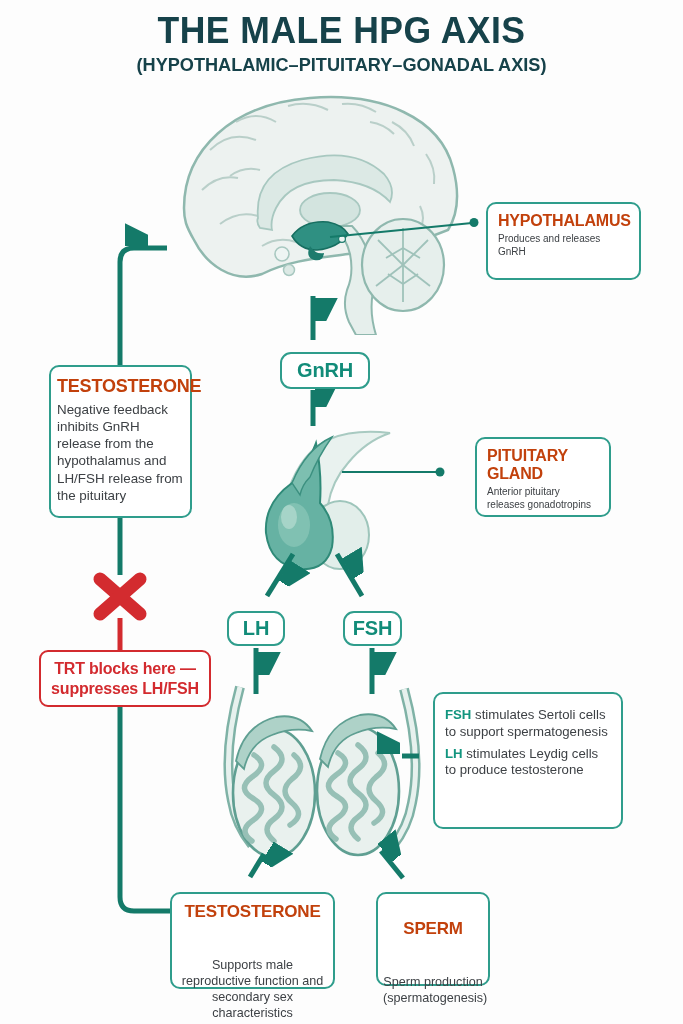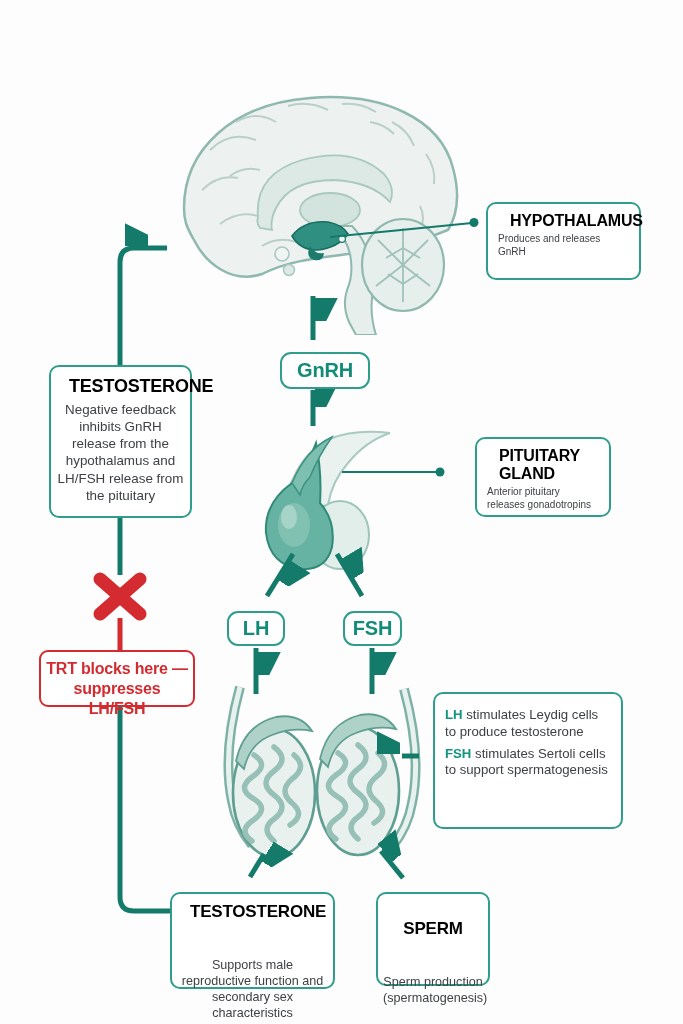--- a/index.html
+++ b/index.html
@@ -18,44 +18,48 @@
     letter-spacing:0;transform:scaleX(.98);transform-origin:center;
   }
   
   .illus{position:absolute;z-index:1;}
   .overlay{position:absolute;left:0;top:0;z-index:2;}
   
   .box{
     position:absolute;z-index:3;background:#ffffff;border:2px solid #2f9d8c;
     border-radius:10px;box-sizing:border-box;padding:8px 10px;
   }
-  .box .bt{font-weight:700;color:#000000;font-size:16px;letter-spacing:-.2px;margin:0 12px 3px;}
+  .box .bt{font-weight:700;color:#c2410c;font-size:16px;letter-spacing:-.2px;margin:0 0 3px;}
   .box .bb{color:#3d4145;font-size:10px;line-height:1.27;margin:0;}
   .box .term{font-weight:700;color:#12957f;}
   .pill{
     position:absolute;z-index:3;background:#ffffff;border:2.5px solid #2f9d8c;
     border-radius:11px;box-sizing:border-box;display:flex;align-items:center;justify-content:center;
     font-weight:700;color:#128c79;font-size:20px;letter-spacing:-.2px;
   }
   .feedback-box{padding:9px 6px;}
   .feedback-box .bt{font-size:18px;text-align:center;margin-bottom:4px;}
-  .feedback-box .bb{font-size:13.4px;text-align:center;line-height:1.28;}
+  .feedback-box .bb{font-size:13.4px;line-height:1.28;}
   .trt-box{
     border:2.5px solid #d32b2f;border-radius:9px;padding:7px 4px;
     color:#d32b2f;font-weight:700;font-size:16px;text-align:center;line-height:1.25;letter-spacing:-.2px;
   }
   .tb-bottom .bt{text-align:center;font-size:17px;margin-bottom:4px;}
   .tb-bottom .bb{text-align:center;font-size:12.6px;margin-top:36px;}
   .testes-box .bb{margin-top:5px;font-size:13.2px;}
 </style>
 </head>
 <body>
 
 <div class="canvas">
 
+  <div class="hdr">
+    <h1>THE MALE HPG AXIS</h1>
+    <h2>(HYPOTHALAMIC–PITUITARY–GONADAL AXIS)</h2>
+  </div>
 
   <svg class="illus" style="left:170px;top:88px" width="300" height="247" viewBox="0 0 300 247">
     <path d="M14,120 C14,62 62,16 140,10 C212,4 270,30 283,80 C290,106 288,126 278,142
          L252,152 C230,163 205,164 178,166 C150,170 120,172 92,186 C62,196 36,176 24,152 C16,138 14,132 14,120 Z" fill="#edf2f0" stroke="#8fb8ae" stroke-width="2.5"></path>
     <g stroke="#b9cfc9" stroke-width="2" fill="none">
       <path d="M40,62 q20,-20 46,-10"></path>
         <path d="M66,34 q20,-12 40,0"></path>
       <path d="M118,18 q20,-6 40,4"></path>
         <path d="M172,16 q18,-2 34,8"></path>
       <path d="M222,34 q16,8 22,24"></path>
@@ -167,30 +171,30 @@
 
   <div class="box" style="left:475px;top:437px;width:136px;height:80px">
     <p class="bt">PITUITARY GLAND</p>
     <p class="bb">Anterior pituitary releases gonadotropins</p>
   </div>
 
   <div class="pill" style="left:227px;top:611px;width:58px;height:35px">LH</div>
   <div class="pill" style="left:343px;top:611px;width:59px;height:35px">FSH</div>
 
   <div class="box testes-box" style="left:433px;top:692px;width:190px;height:137px">
+    <p class="bb"><span class="term">FSH</span><span> stimulates Sertoli cells to support spermatogenesis</span></p>
     <p class="bb"><span class="term">LH</span><span> stimulates Leydig cells to produce testosterone</span></p>
-    <p class="bb"><span class="term">FSH</span><span> stimulates Sertoli cells to support spermatogenesis</span></p>
   </div>
 
   <div class="box feedback-box" style="left:49px;top:365px;width:143px;height:153px">
     <p class="bt">TESTOSTERONE</p>
     <p class="bb">Negative feedback inhibits GnRH release from the hypothalamus and LH/FSH release from the pituitary</p>
   </div>
 
-  <div class="box trt-box" style="left:39px;top:650px;width:156px;height:57px">TRT blocks here — suppresses LH/FSH</div>
+  <div class="box trt-box" style="left:39px;top:650px;width:172px;height:57px">TRT blocks here — suppresses LH/FSH</div>
 
   <div class="box tb-bottom" style="left:170px;top:892px;width:165px;height:97px;padding:8px 6px">
     <p class="bt">TESTOSTERONE</p>
     <p class="bb">Supports male reproductive function and secondary sex characteristics</p>
   </div>
 
   <div class="box tb-bottom" style="left:376px;top:892px;width:114px;height:94px;padding:25px 5px">
     <p class="bt">SPERM</p>
     <p class="bb">Sperm production (spermatogenesis)</p>
   </div>

